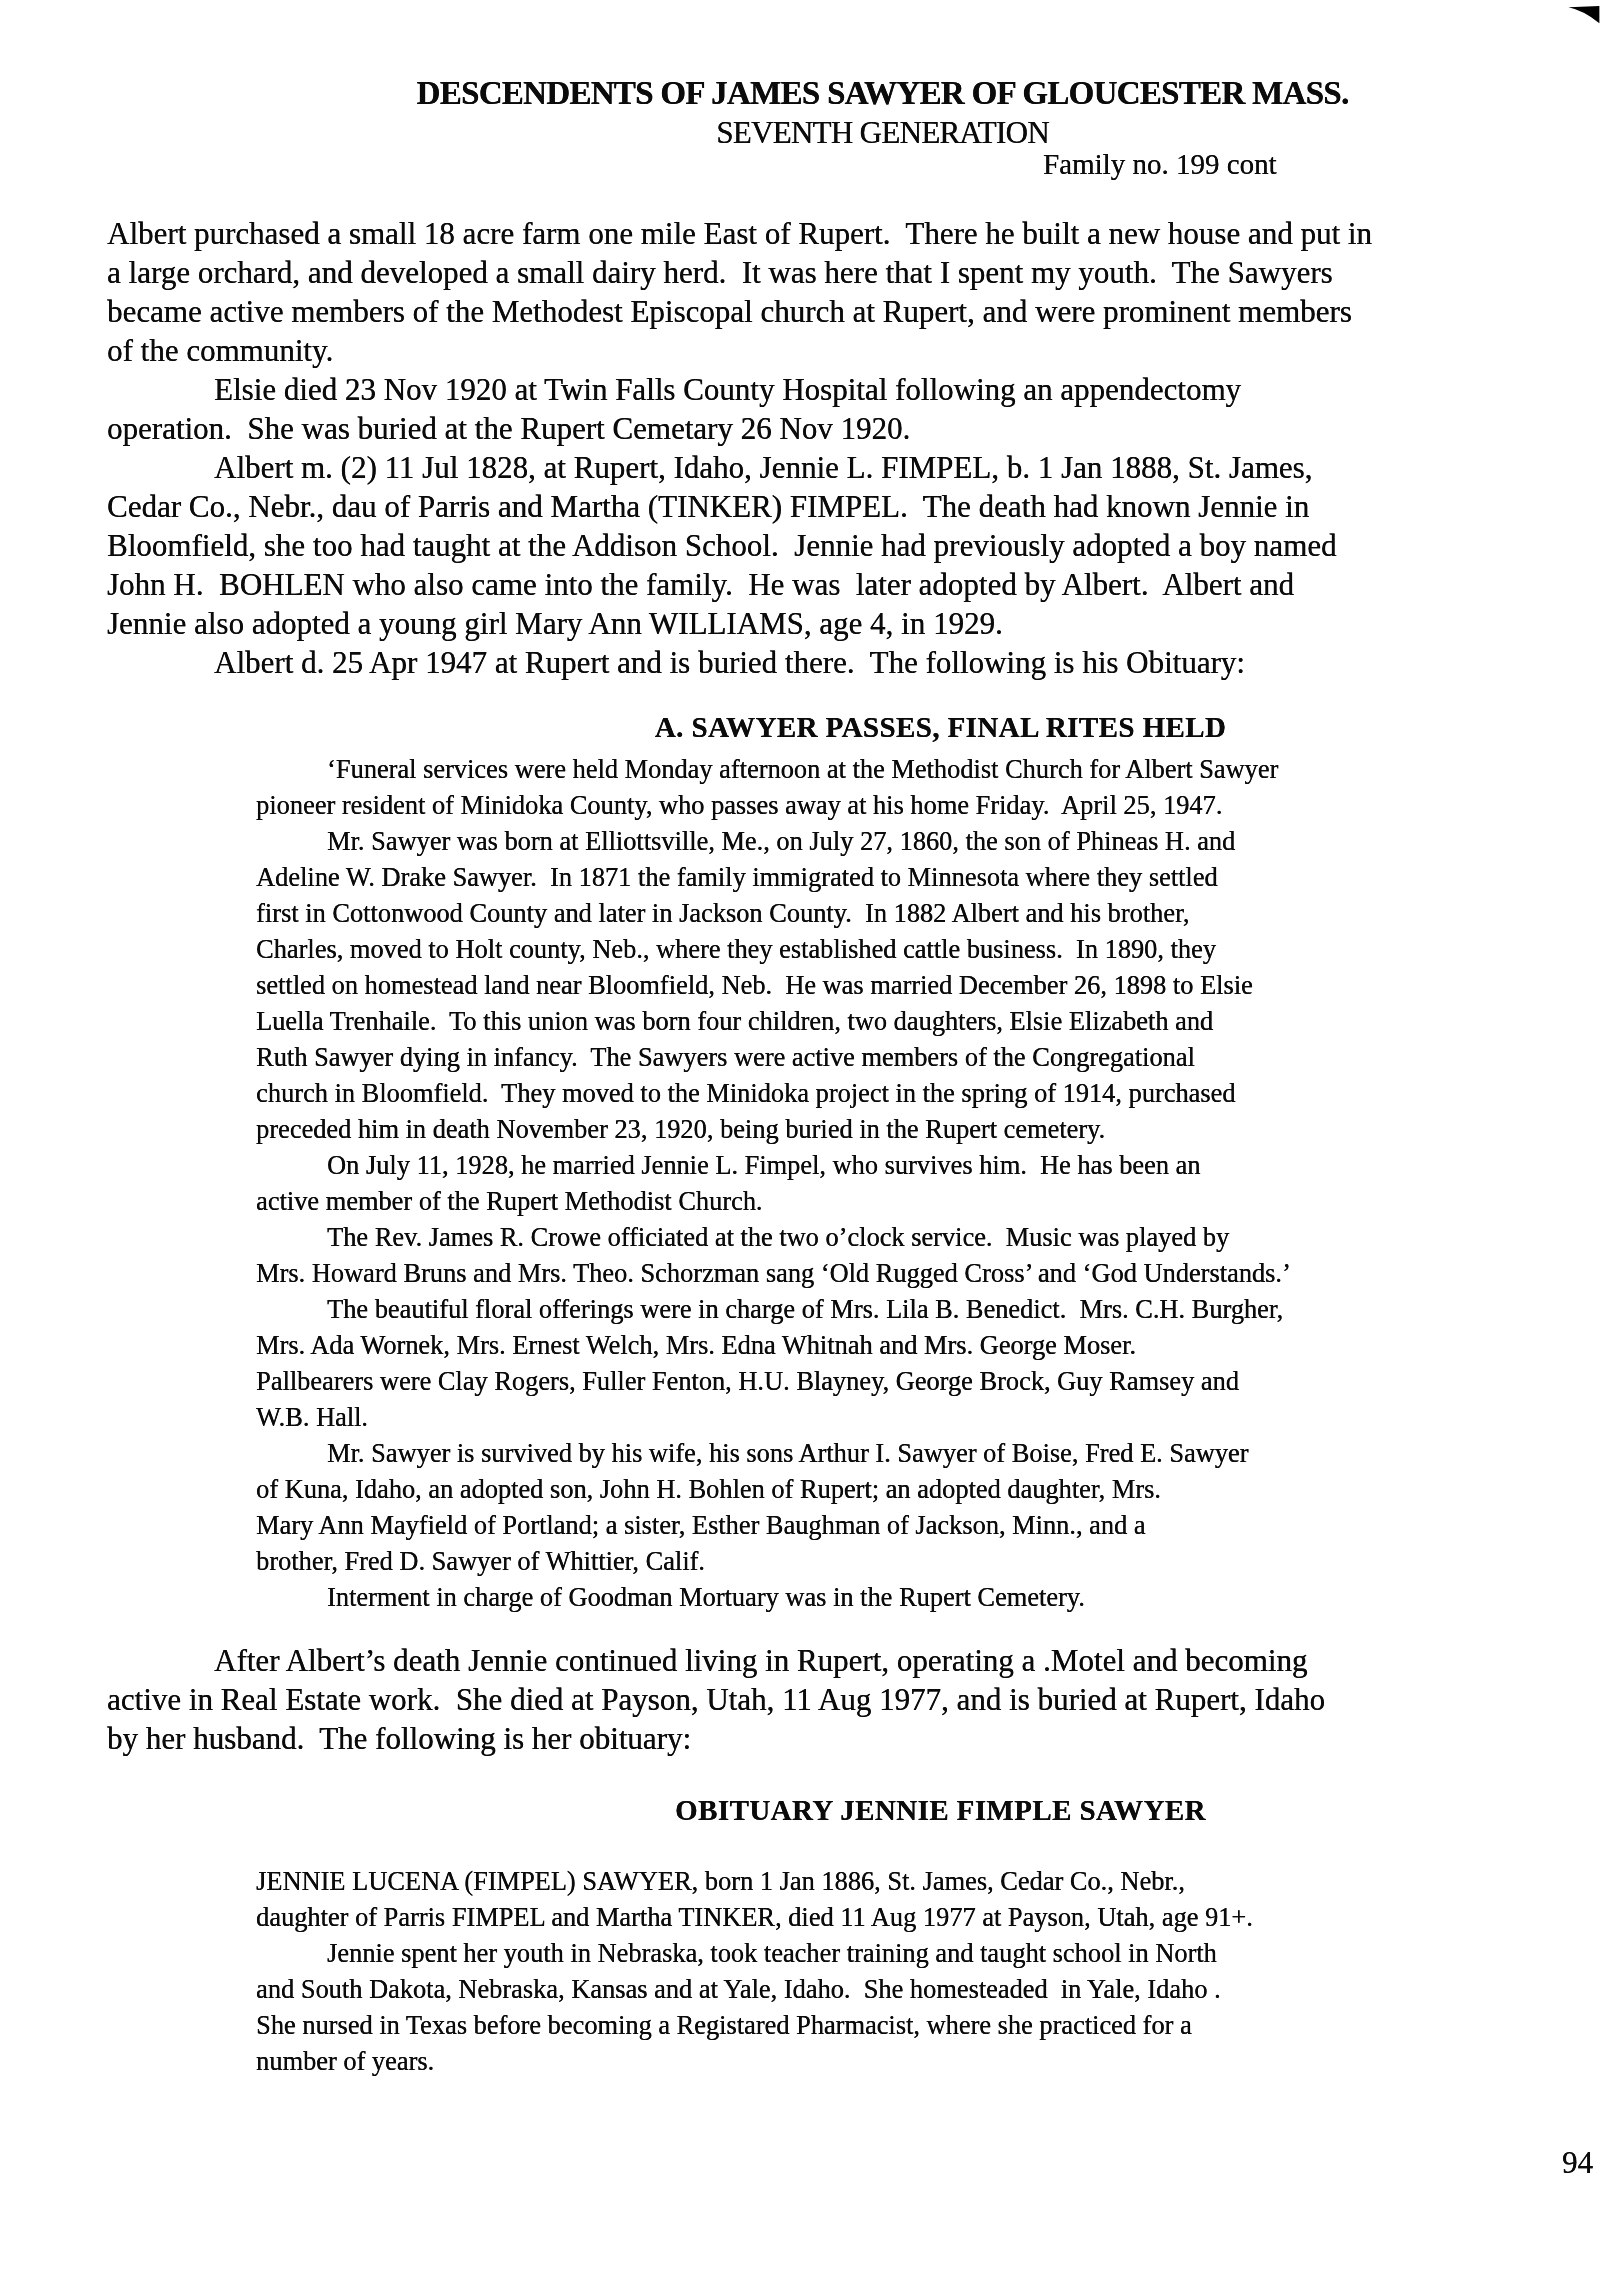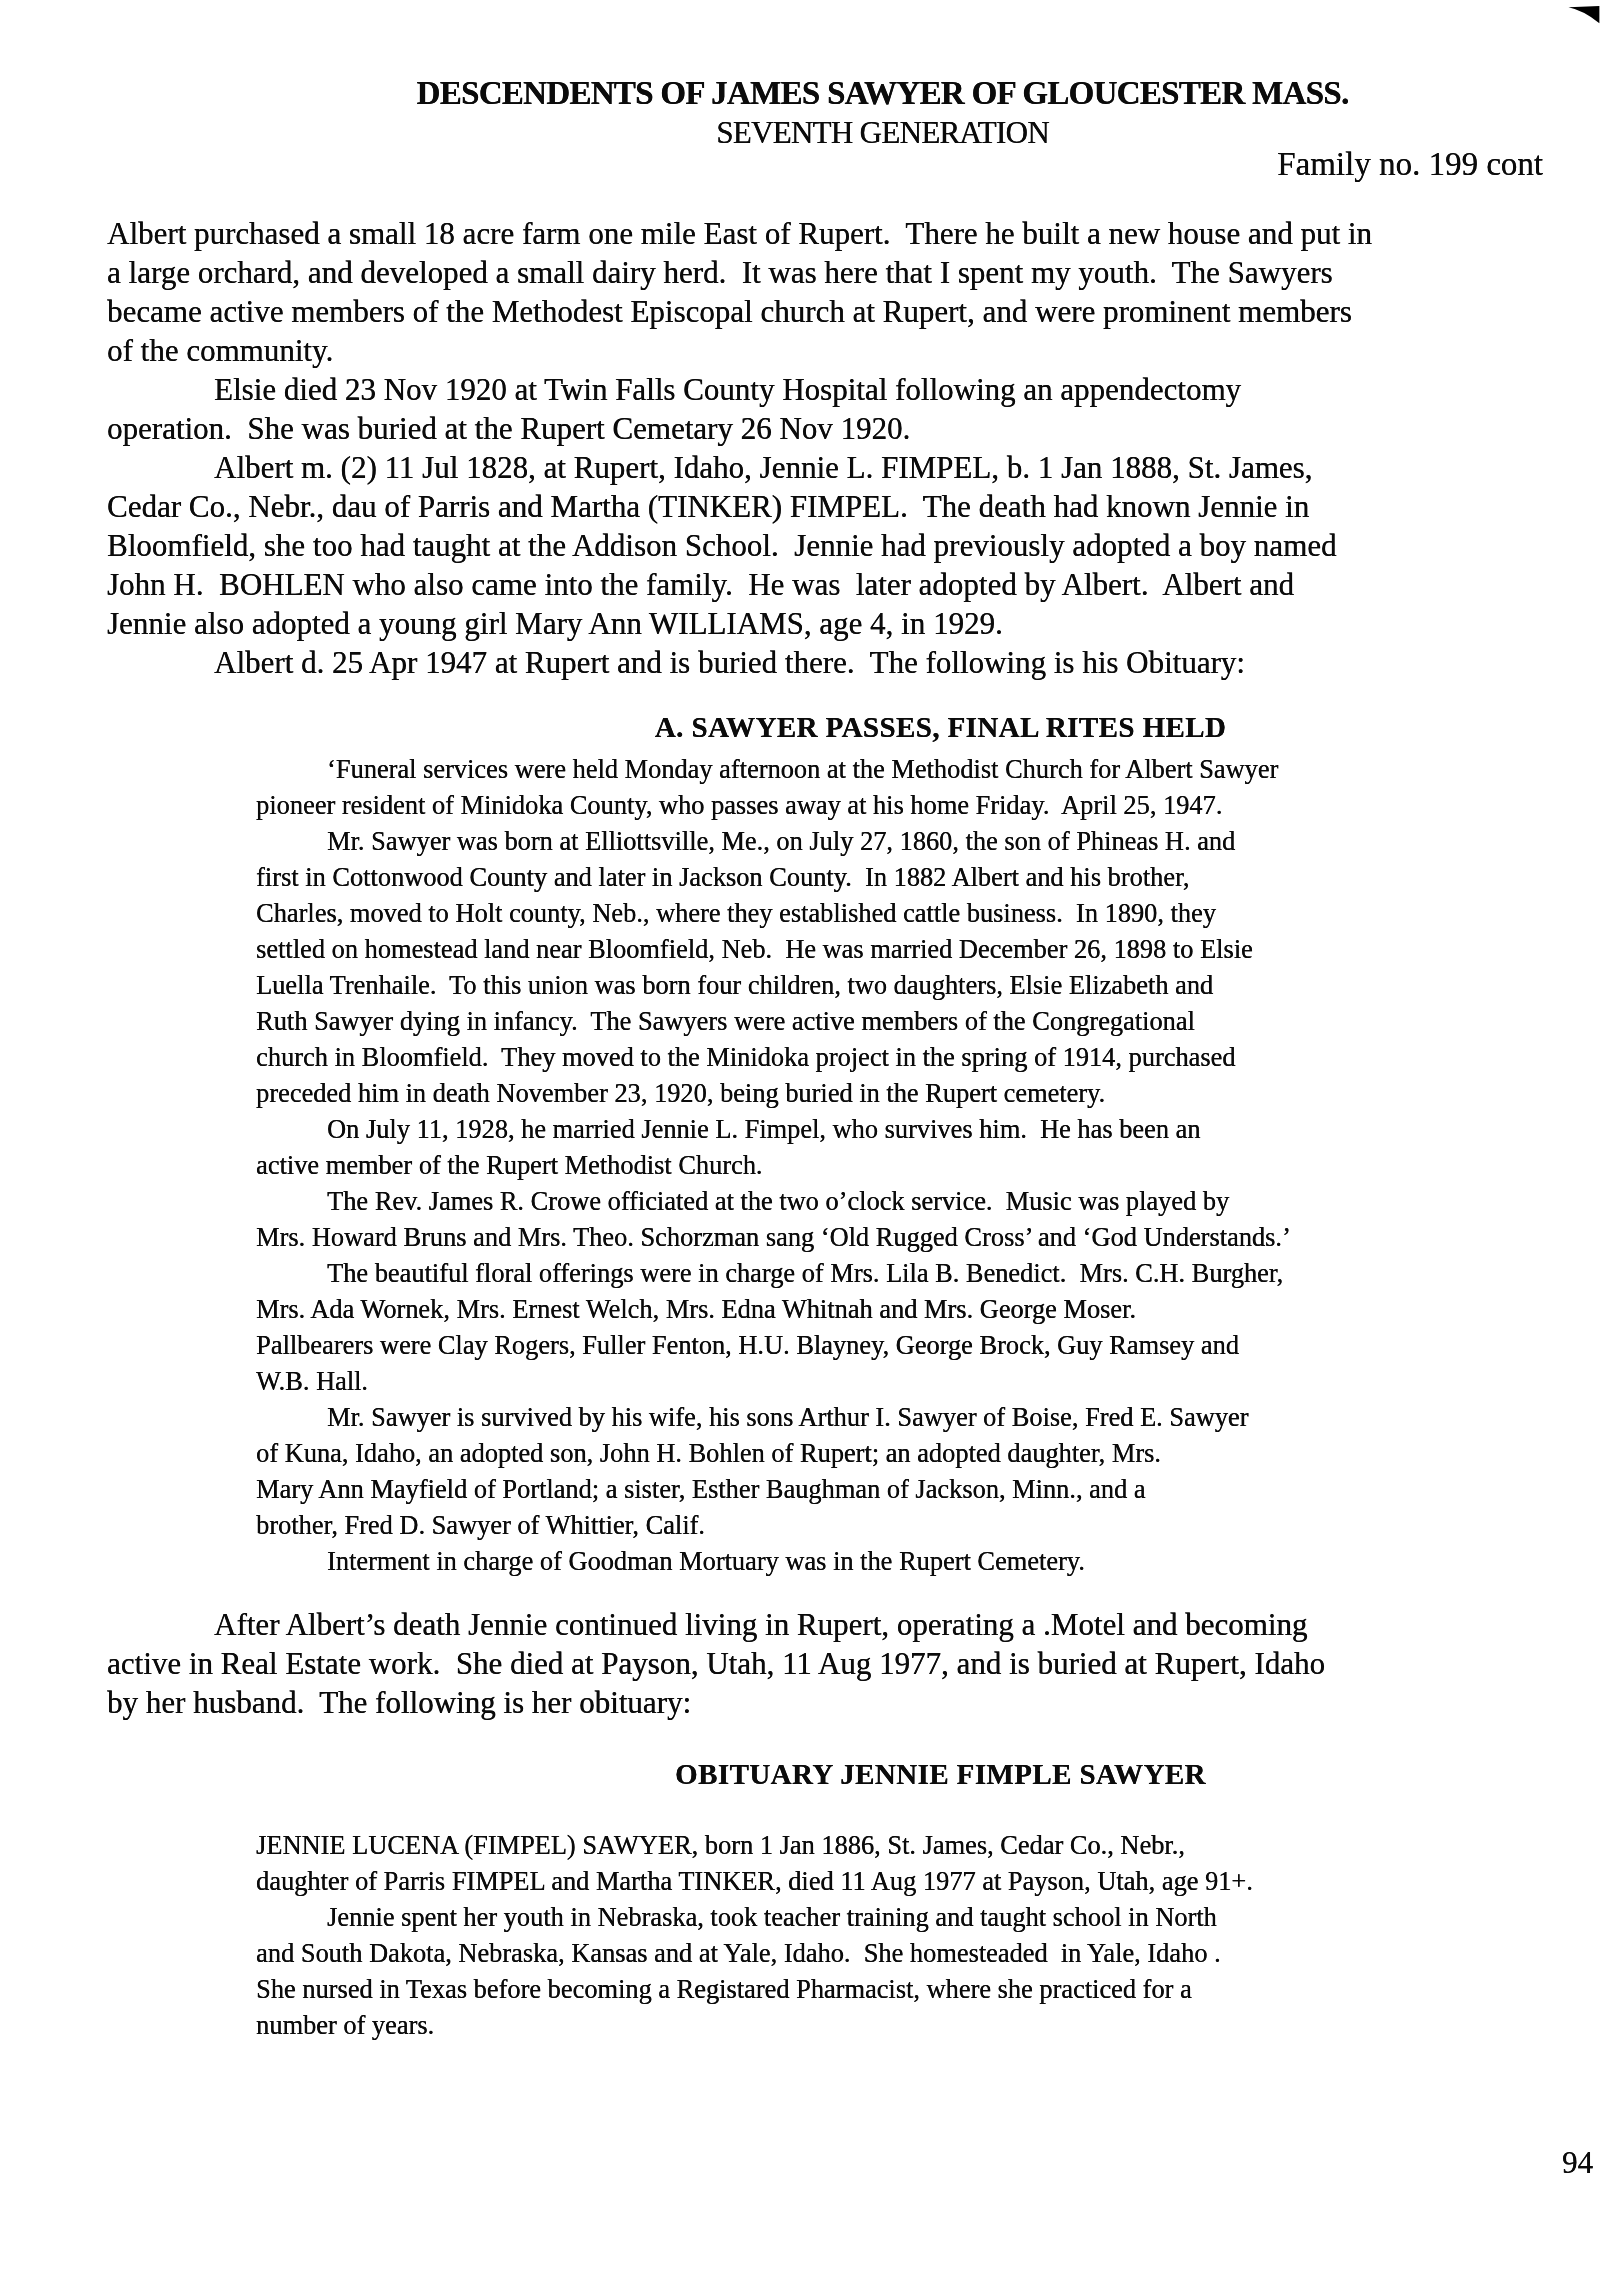--- a/index.html
+++ b/index.html
@@ -10,21 +10,21 @@
     color:#0b0b0b;
     font-family:"Liberation Serif", serif;
     overflow:hidden;
   }
   .corner-mark{position:absolute;top:2.9px;left:1567px;width:36px;height:23px;}
   .hdr{position:absolute;top:73px;left:382px;width:1001px;text-align:center;}
   .hdr .t1{font-size:33px;line-height:40px;letter-spacing:-0.7px;white-space:pre;font-weight:bold;text-shadow:0.3px 0 0 #0b0b0b;}
   .hdr .t2{font-size:31px;line-height:39px;letter-spacing:-0.7px;white-space:pre;font-weight:normal;text-shadow:0.3px 0 0 #0b0b0b;}
   .family-no{
     position:absolute;top:147px;right:61px;width:500px;
-    text-align:right;font-size:33px;line-height:34px;white-space:pre;
+    text-align:left;font-size:29px;line-height:34px;white-space:pre;
     text-shadow:0.2px 0 0 #0b0b0b;
   }
   .column{position:absolute;top:214px;left:107px;width:1445px;}
   .blk{margin:0;}
   .blk .line{white-space:pre;text-shadow:0.3px 0 0 #0b0b0b;}
   .body .line, .body-gap .line{font-size:31px;line-height:39px;}
   .body .fi, .body-gap .fi{text-indent:107px;}
   .body-gap{margin-top:26px;}
   .obit, .obit-gap{margin-left:149px;width:1136px;}
   .obit .line, .obit-gap .line{font-size:26.4px;line-height:36px;}
@@ -79,20 +79,21 @@
       </div>
       <div class="blk h1">
         <div class="line">A. SAWYER PASSES, FINAL RITES HELD</div>
       </div>
       <div class="blk obit">
         <div class="line fi">‘Funeral services were held Monday afternoon at the Methodist Church for Albert Sawyer</div>
         <div class="line">pioneer resident of Minidoka County, who passes away at his home Friday.  April 25, 1947.</div>
       </div>
       <div class="blk obit">
         <div class="line fi">Mr. Sawyer was born at Elliottsville, Me., on July 27, 1860, the son of Phineas H. and</div>
+        <div class="line">Adeline W. Drake Sawyer.  In 1871 the family immigrated to Minnesota where they settled</div>
         <div class="line">first in Cottonwood County and later in Jackson County.  In 1882 Albert and his brother,</div>
         <div class="line">Charles, moved to Holt county, Neb., where they established cattle business.  In 1890, they</div>
         <div class="line">settled on homestead land near Bloomfield, Neb.  He was married December 26, 1898 to Elsie</div>
         <div class="line">Luella Trenhaile.  To this union was born four children, two daughters, Elsie Elizabeth and</div>
         <div class="line">Ruth Sawyer dying in infancy.  The Sawyers were active members of the Congregational</div>
         <div class="line">church in Bloomfield.  They moved to the Minidoka project in the spring of 1914, purchased</div>
         <div class="line">preceded him in death November 23, 1920, being buried in the Rupert cemetery.</div>
       </div>
       <div class="blk obit">
         <div class="line fi">On July 11, 1928, he married Jennie L. Fimpel, who survives him.  He has been an</div>

